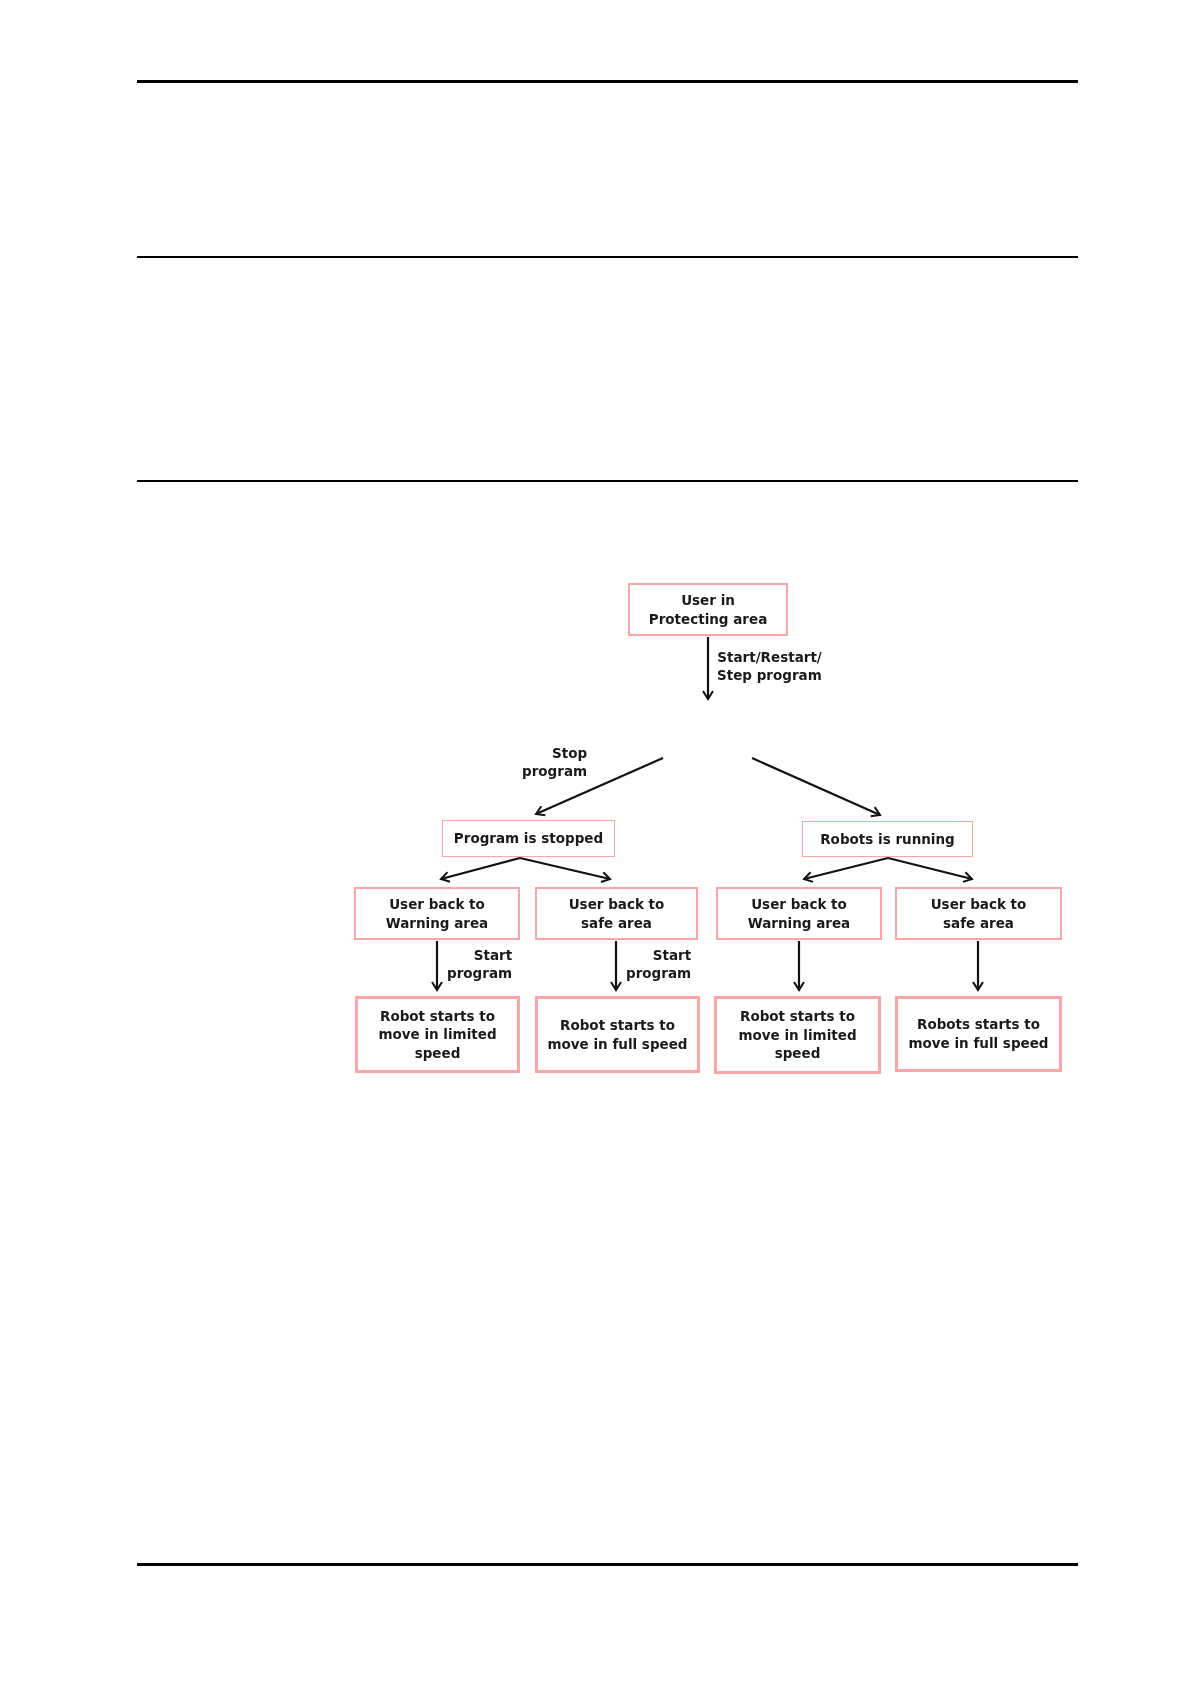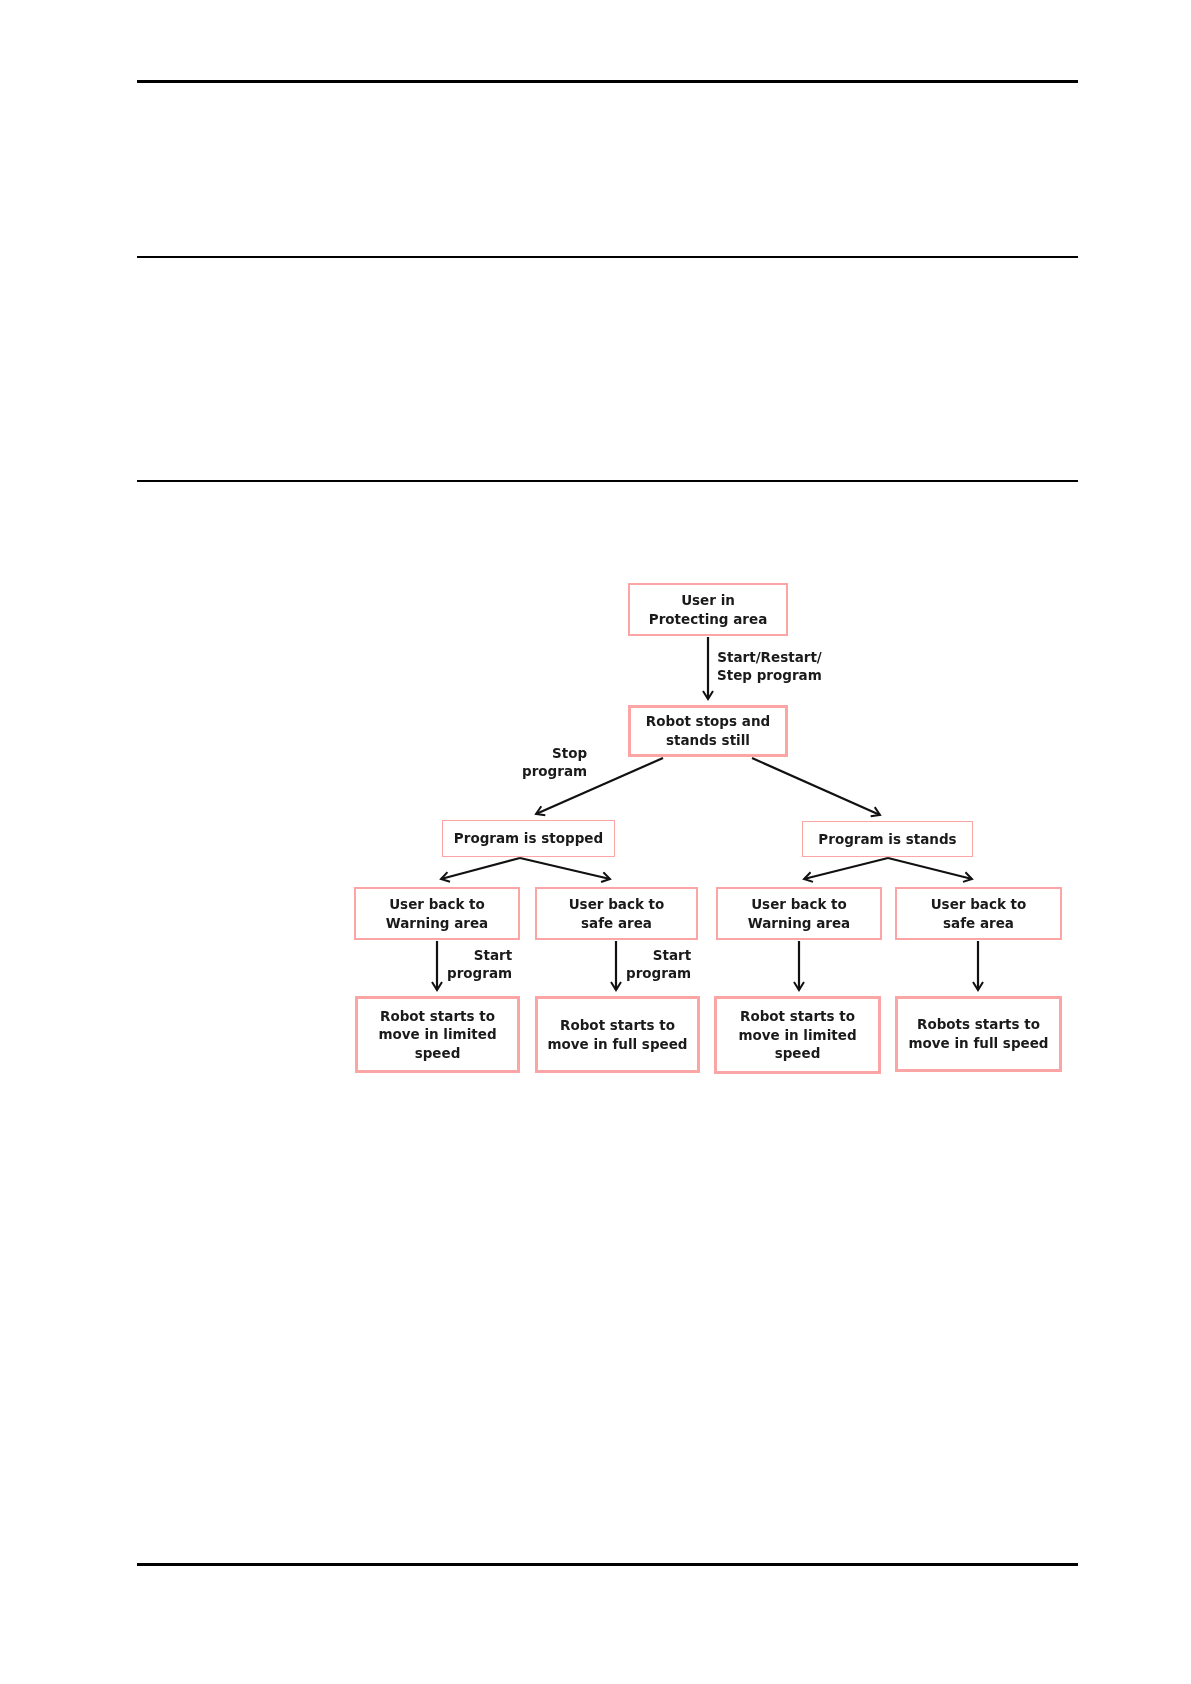--- a/index.html
+++ b/index.html
@@ -90,26 +90,24 @@
 
     <line x1="437" y1="941" x2="437" y2="990" stroke="#111111" stroke-width="2.2" marker-end="url(#ah)"></line>
     <line x1="616" y1="941" x2="616" y2="990" stroke="#111111" stroke-width="2.2" marker-end="url(#ah)"></line>
     <line x1="799" y1="941" x2="799" y2="990" stroke="#111111" stroke-width="2.2" marker-end="url(#ah)"></line>
     <line x1="978" y1="941" x2="978" y2="990" stroke="#111111" stroke-width="2.2" marker-end="url(#ah)"></line>
   </svg>
 
   <div class="node b2" style="left:628px; top:583px; width:160px; height:53px;">User in
 Protecting area</div>
 
-  <div class="node b3" style="left:628px; top:705px; width:160px; height:52px;">Robot stops and
-stands still</div>
 
   <div class="node b1" style="left:442px; top:820px; width:173px; height:37px;">Program is stopped</div>
 
-  <div class="node b1" style="left:802px; top:821px; width:171px; height:36px;">Program is stands</div>
+  <div class="node b1" style="left:802px; top:821px; width:171px; height:36px;">Robots is running</div>
 
   <div class="node b2" style="left:354px; top:887px; width:166px; height:53px;">User back to
 Warning area</div>
 
   <div class="node b2" style="left:535px; top:887px; width:163px; height:53px;">User back to
 safe area</div>
 
   <div class="node b2" style="left:716px; top:887px; width:166px; height:53px;">User back to
 Warning area</div>
 

